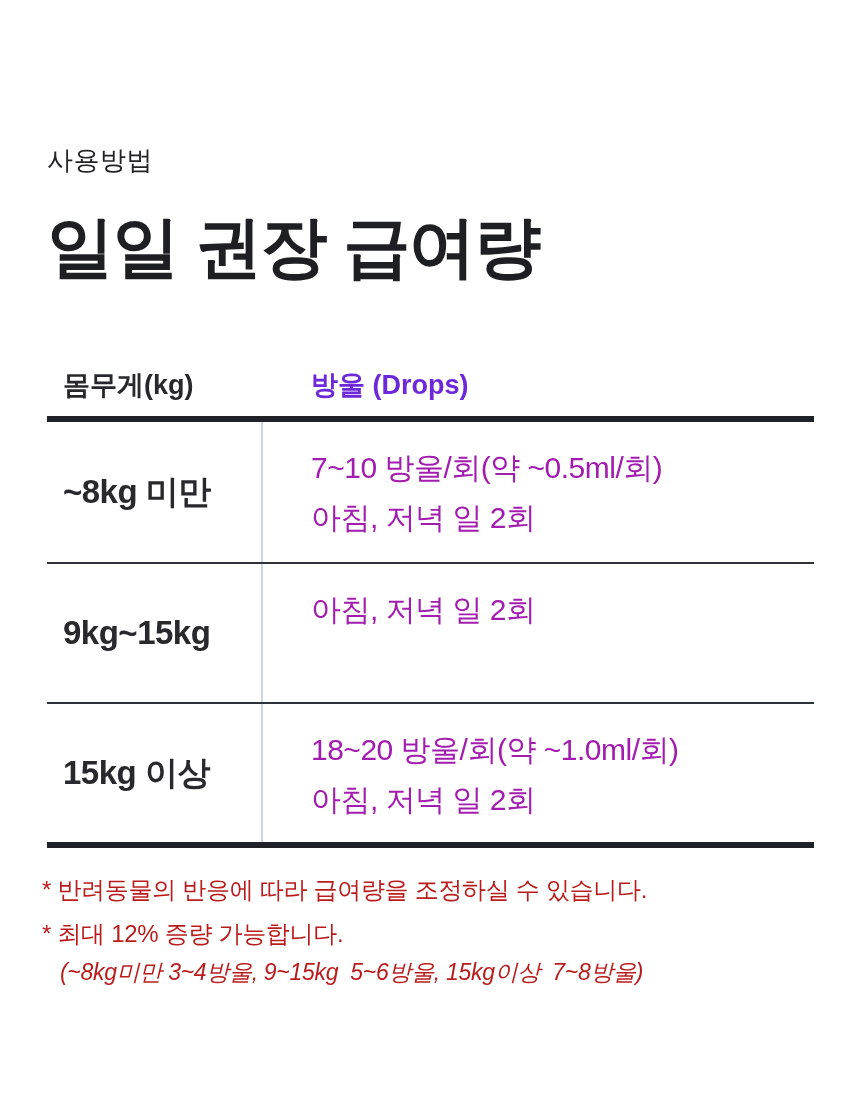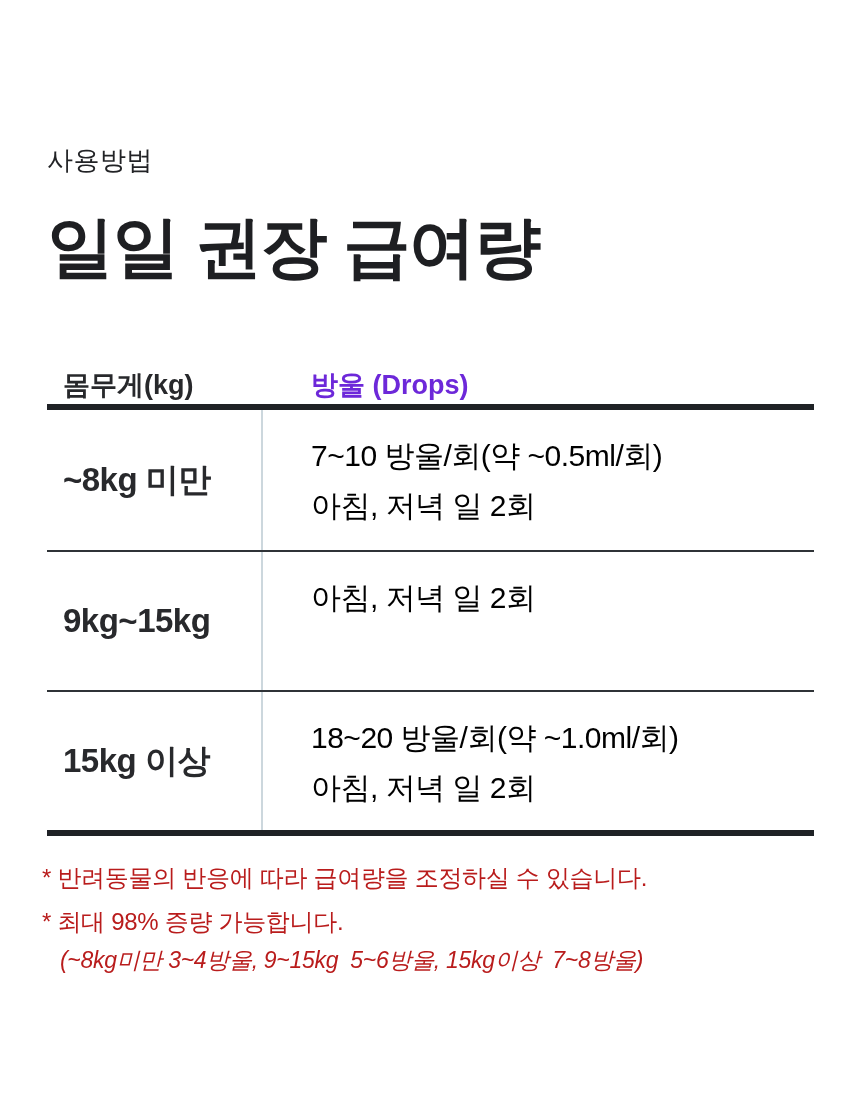--- a/index.html
+++ b/index.html
@@ -31,21 +31,21 @@
     letter-spacing: -1.5px;
     line-height: 1.15;
   }
   .dosage-table {
     margin-top: 82px;
     width: 767px;
   }
   .table-header {
     display: flex;
     align-items: flex-end;
-    padding-bottom: 1px;
+    padding-bottom: 13px;
   }
   .th-weight {
     width: 216px;
     padding-left: 16px;
     font-size: 27px;
     font-weight: 700;
     color: #27282b;
   }
   .th-drops {
     flex: 1;
@@ -74,21 +74,21 @@
     font-weight: 700;
     color: #28292c;
     border-right: 2px solid #ccd7dd;
     letter-spacing: -0.5px;
   }
   .cell-dose {
     flex: 1;
     padding: 21px 0 0 48px;
     font-size: 30px;
     font-weight: 400;
-    color: #000000;
+    color: #a21caf;
     line-height: 50px;
     letter-spacing: -0.5px;
   }
   .footnotes {
     margin-top: 28px;
     margin-left: -5px;
     color: #b91c1c;
     font-size: 24px;
     letter-spacing: -0.3px;
   }
@@ -138,17 +138,17 @@
           <div>18~20 방울/회(약 ~1.0ml/회)</div>
           <div>아침, 저녁 일 2회</div>
         </div>
       </div>
 
     </div>
   </div>
 
   <div class="footnotes">
     <div class="footnote footnote-1">* 반려동물의 반응에 따라 급여량을 조정하실 수 있습니다.</div>
-    <div class="footnote footnote-2">* 최대 98% 증량 가능합니다.</div>
+    <div class="footnote footnote-2">* 최대 12% 증량 가능합니다.</div>
     <div class="footnote footnote-3">(~8kg미만 3~4방울, 9~15kg  5~6방울, 15kg이상  7~8방울)</div>
   </div>
 
 </div>
 
 </body></html>

